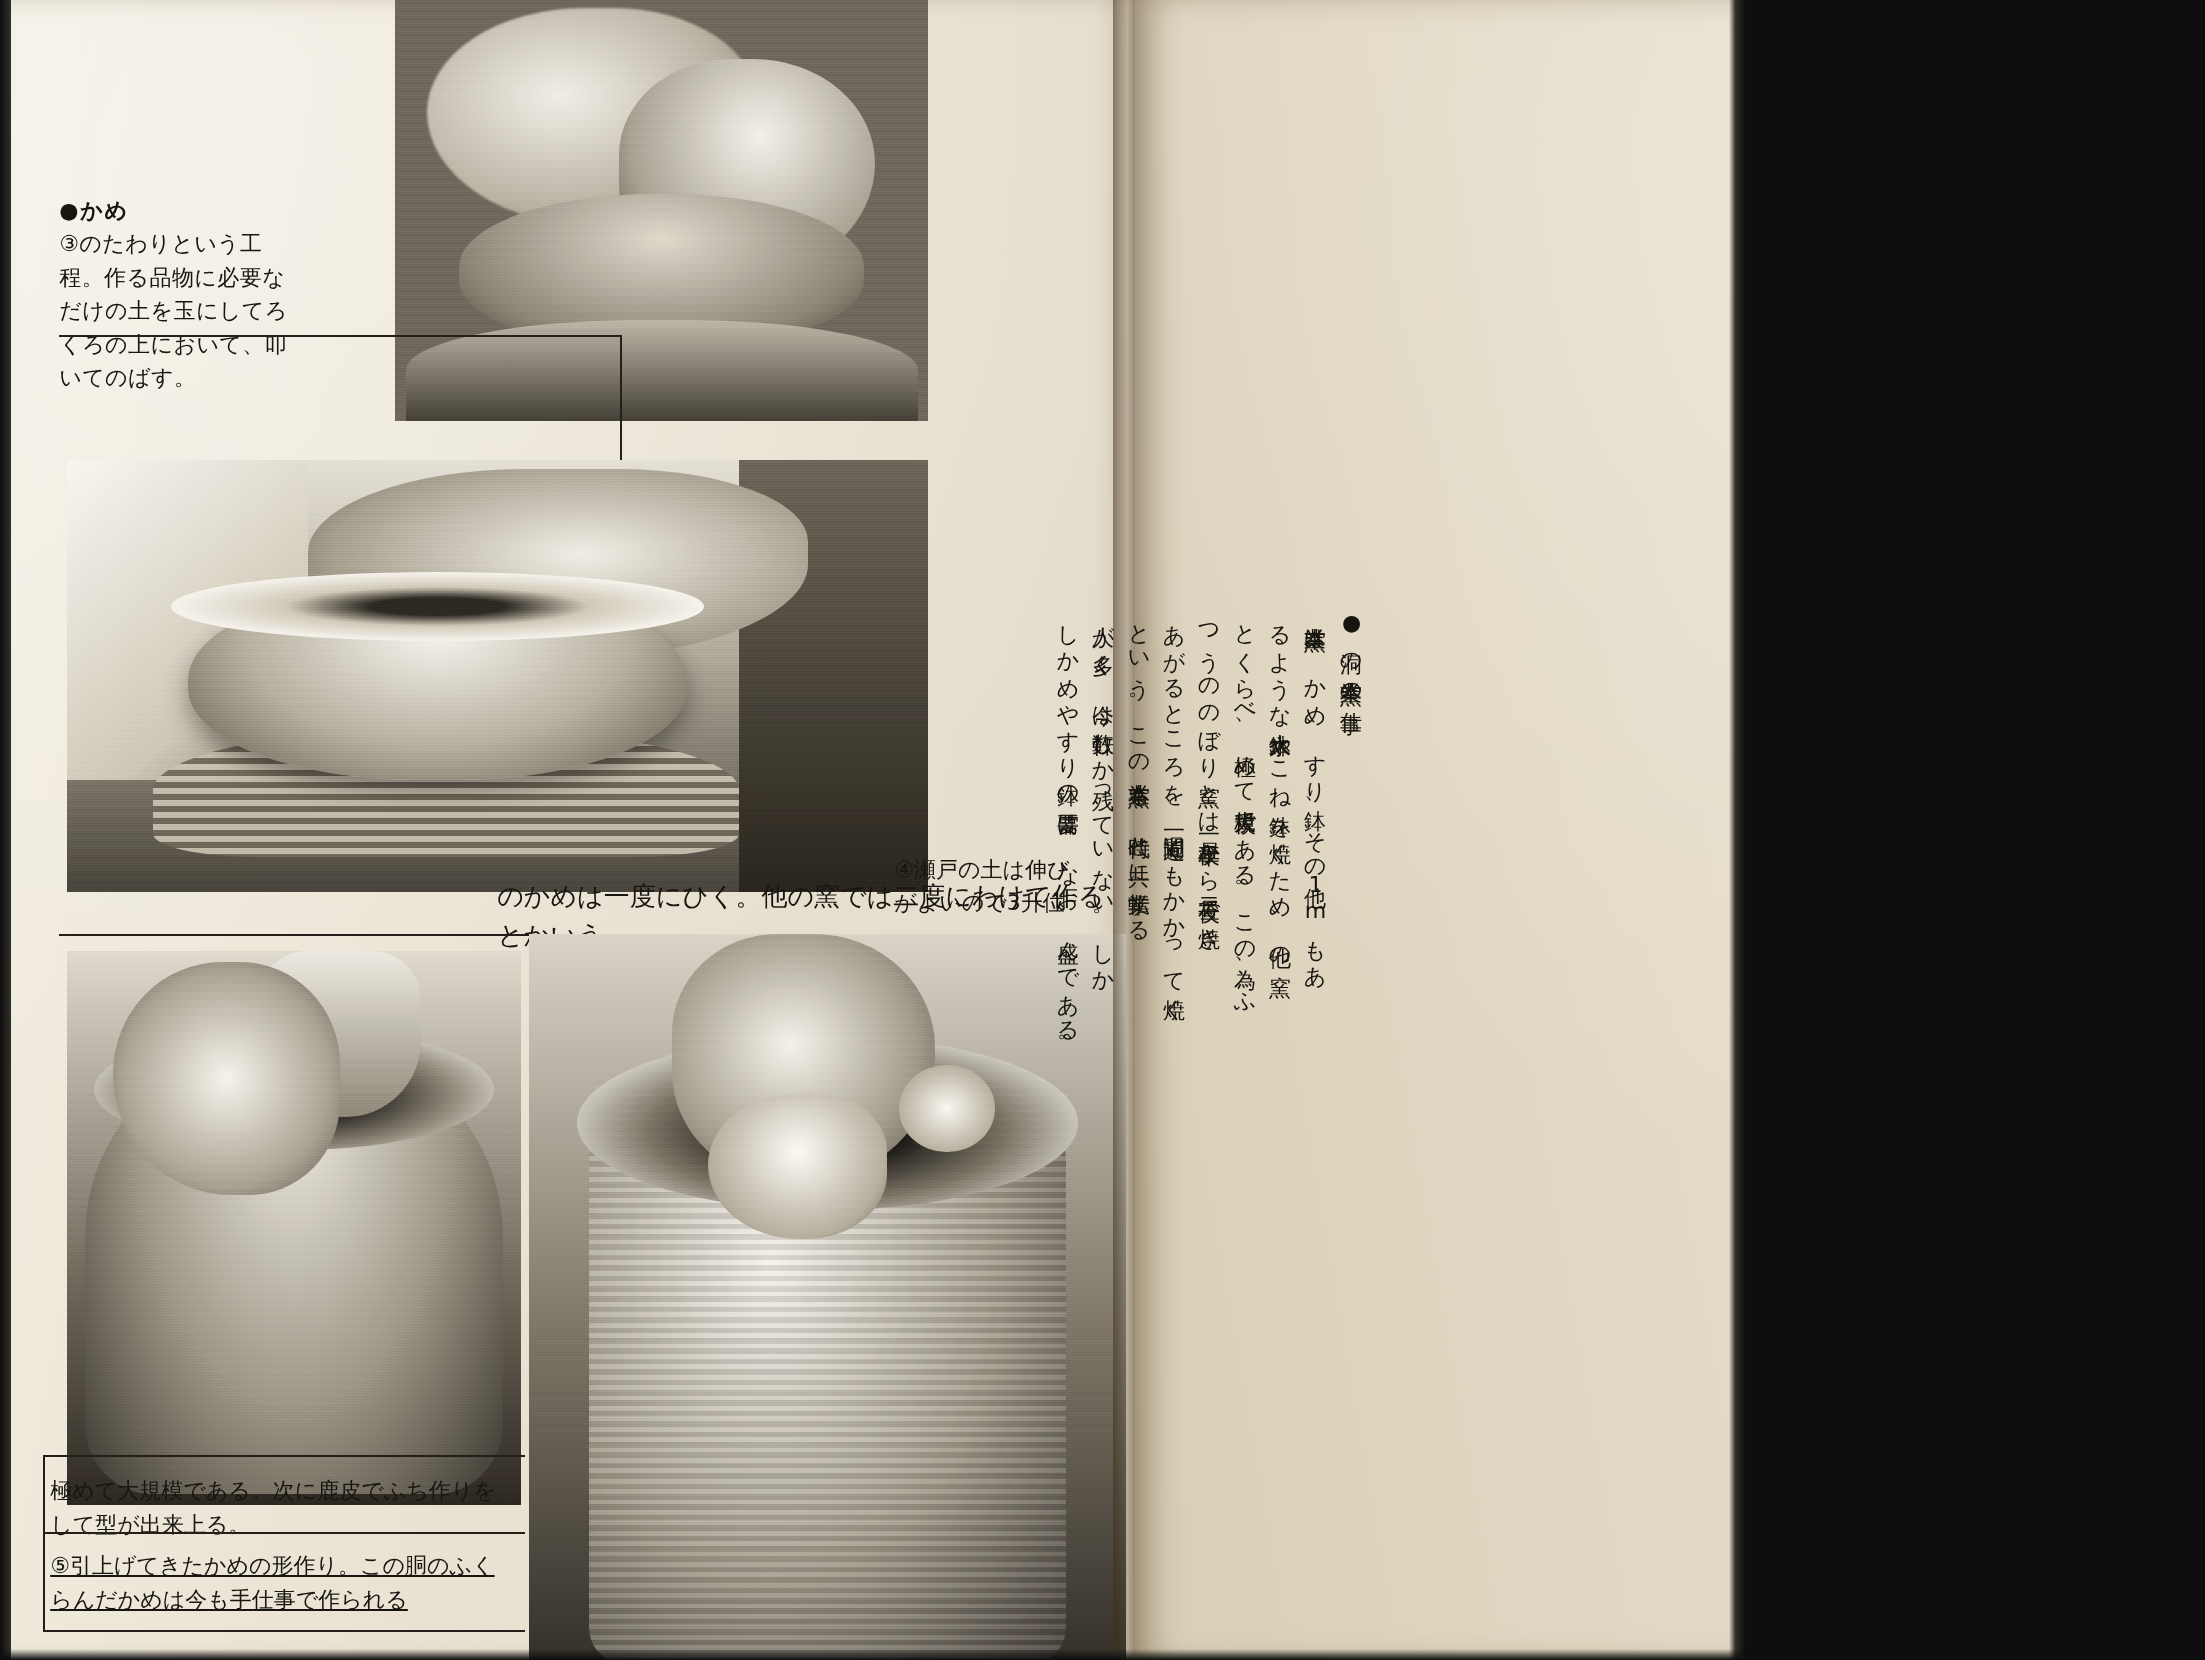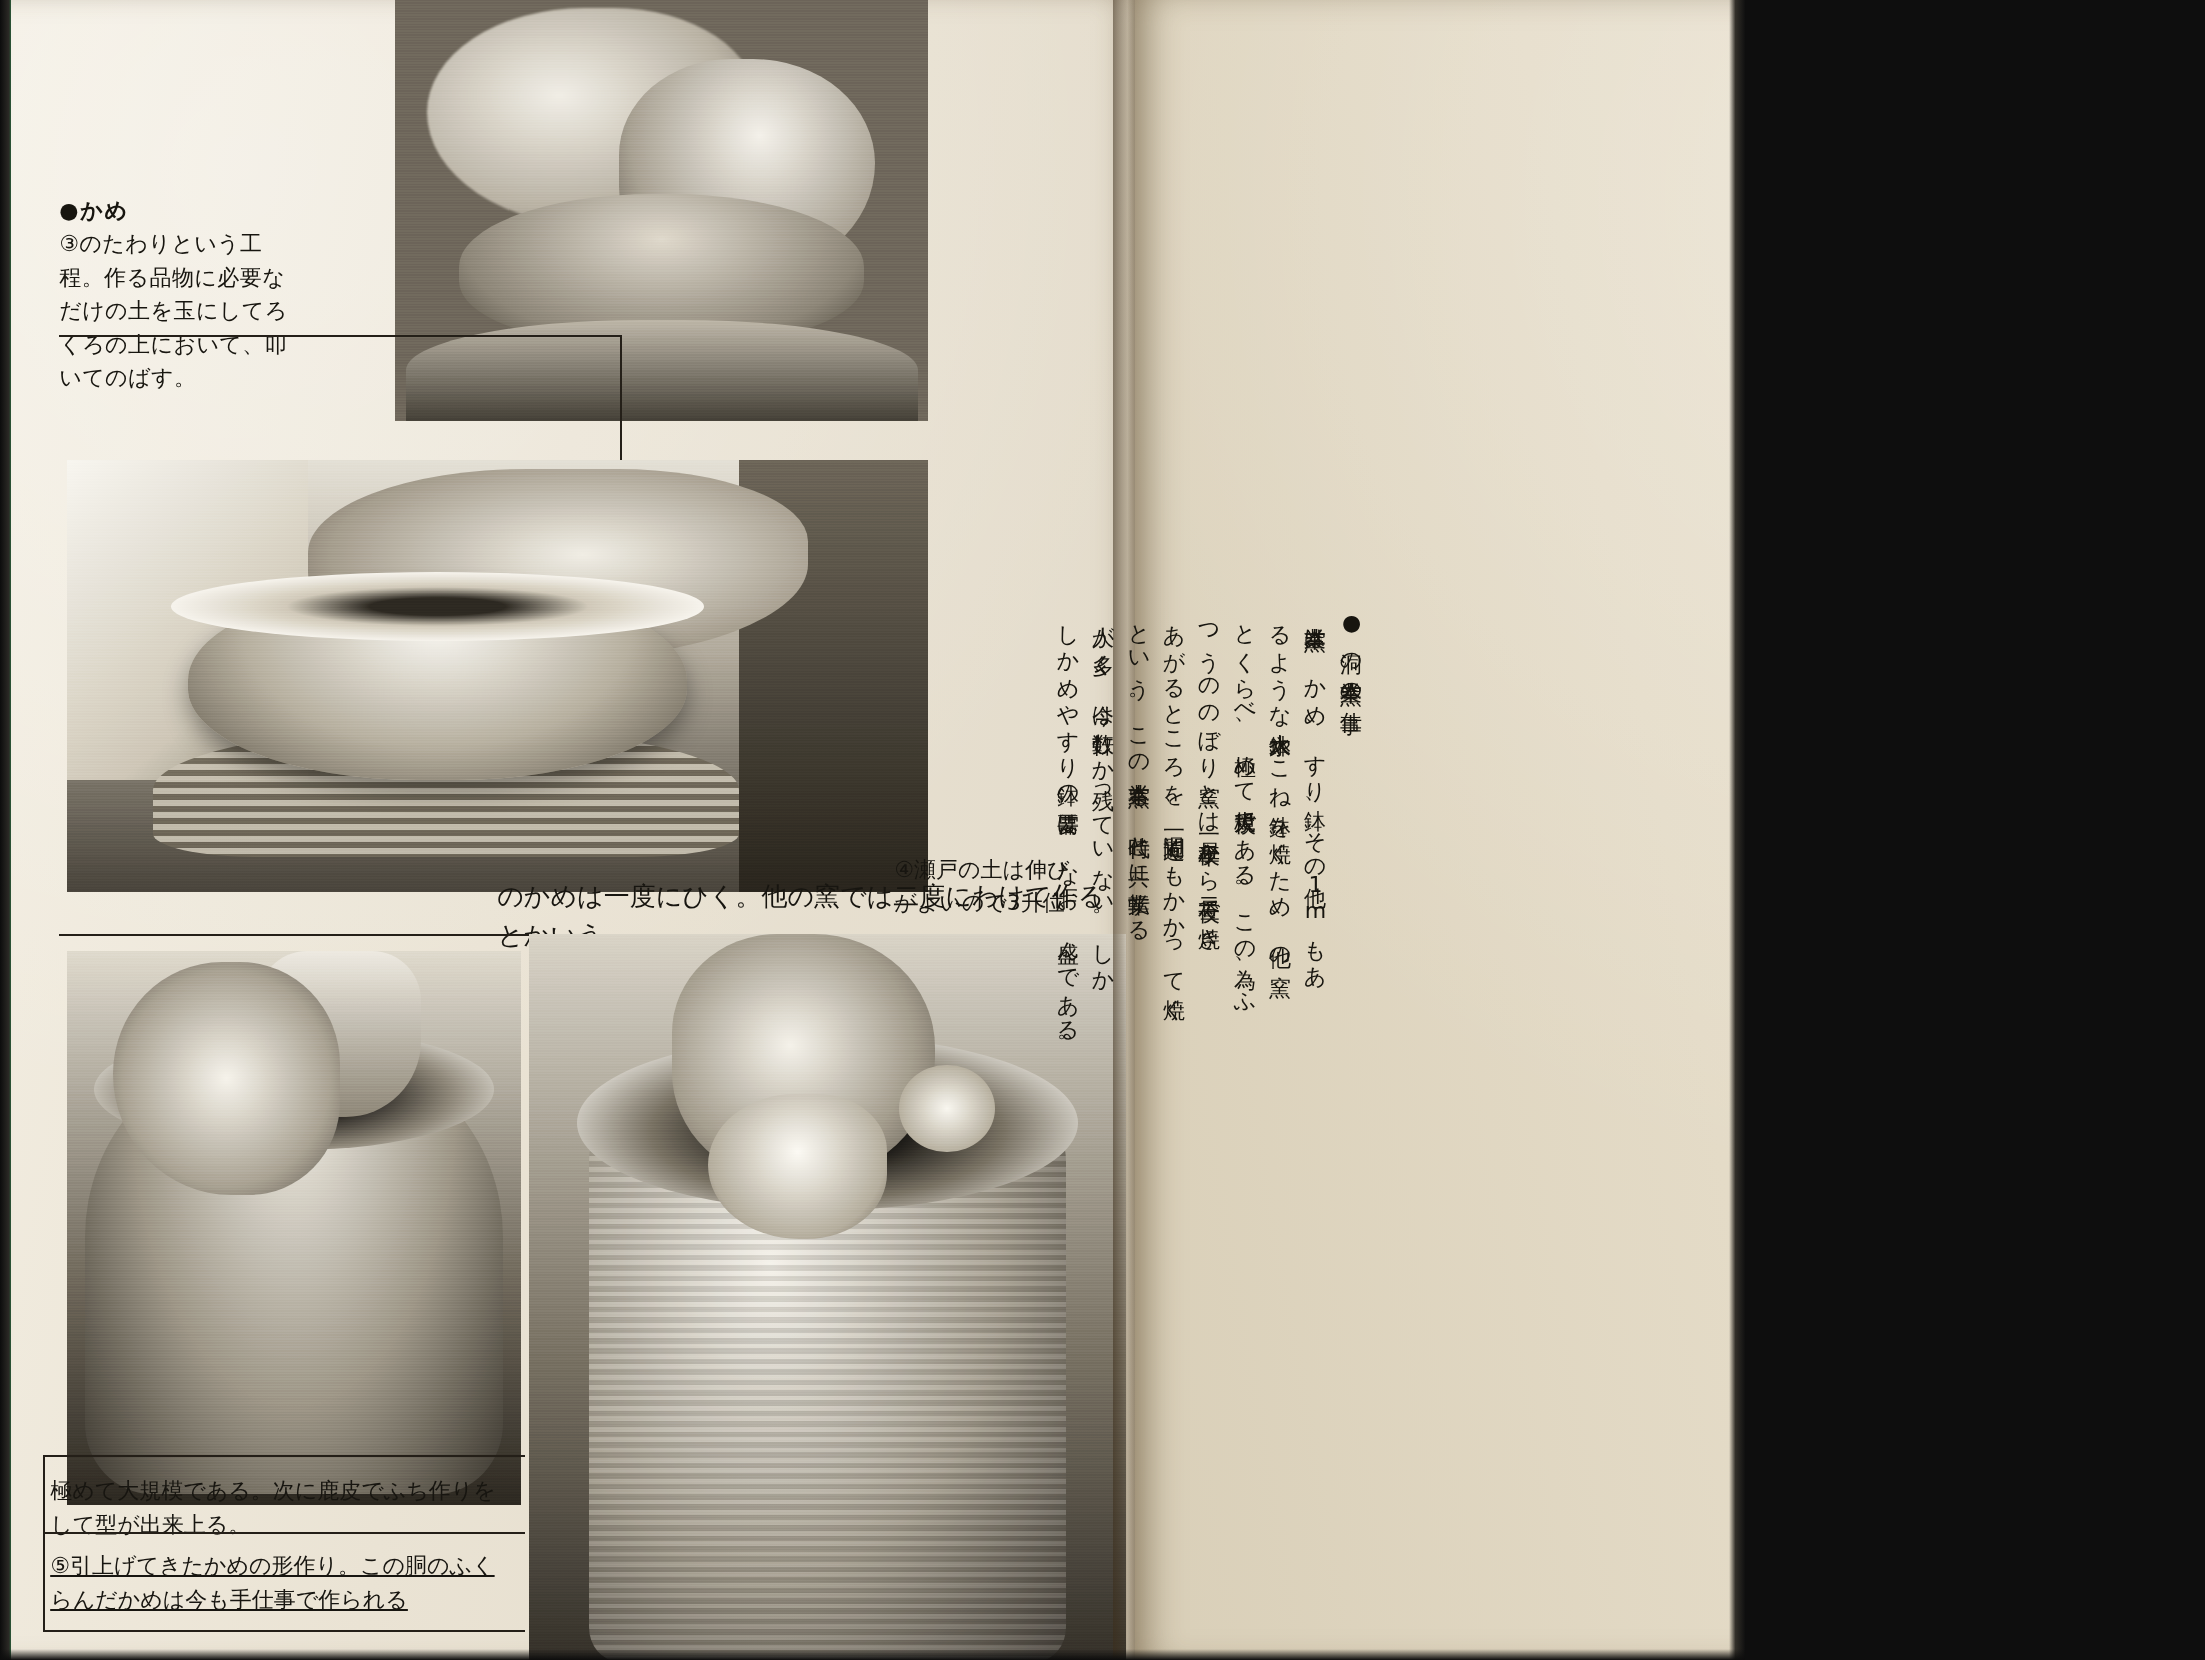--- a/index.html
+++ b/index.html
@@ -3,21 +3,21 @@
 <meta charset="utf-8">
 <style>
   html,body{margin:0;padding:0;background:#0e0e0e;}
   body{
     font-family:"Liberation Serif", serif;
     -webkit-font-smoothing:none;
   }
   .page{
     position:relative;
     width:1745px;height:1660px;
-    background:#22c55e;
+    background:#14532d;
     overflow:hidden;
   }
 
   
   .sheet-left{
     position:absolute;left:11.2px;top:0;width:1124px;height:1660px;
     background:#efe9dc;
     background-image:
       radial-gradient(circle at 20% 10%, rgba(255,255,255,0.35), rgba(0,0,0,0) 55%),
       linear-gradient(100deg,#f3eee2 0%,#eae3d4 45%,#e2dac9 100%);

